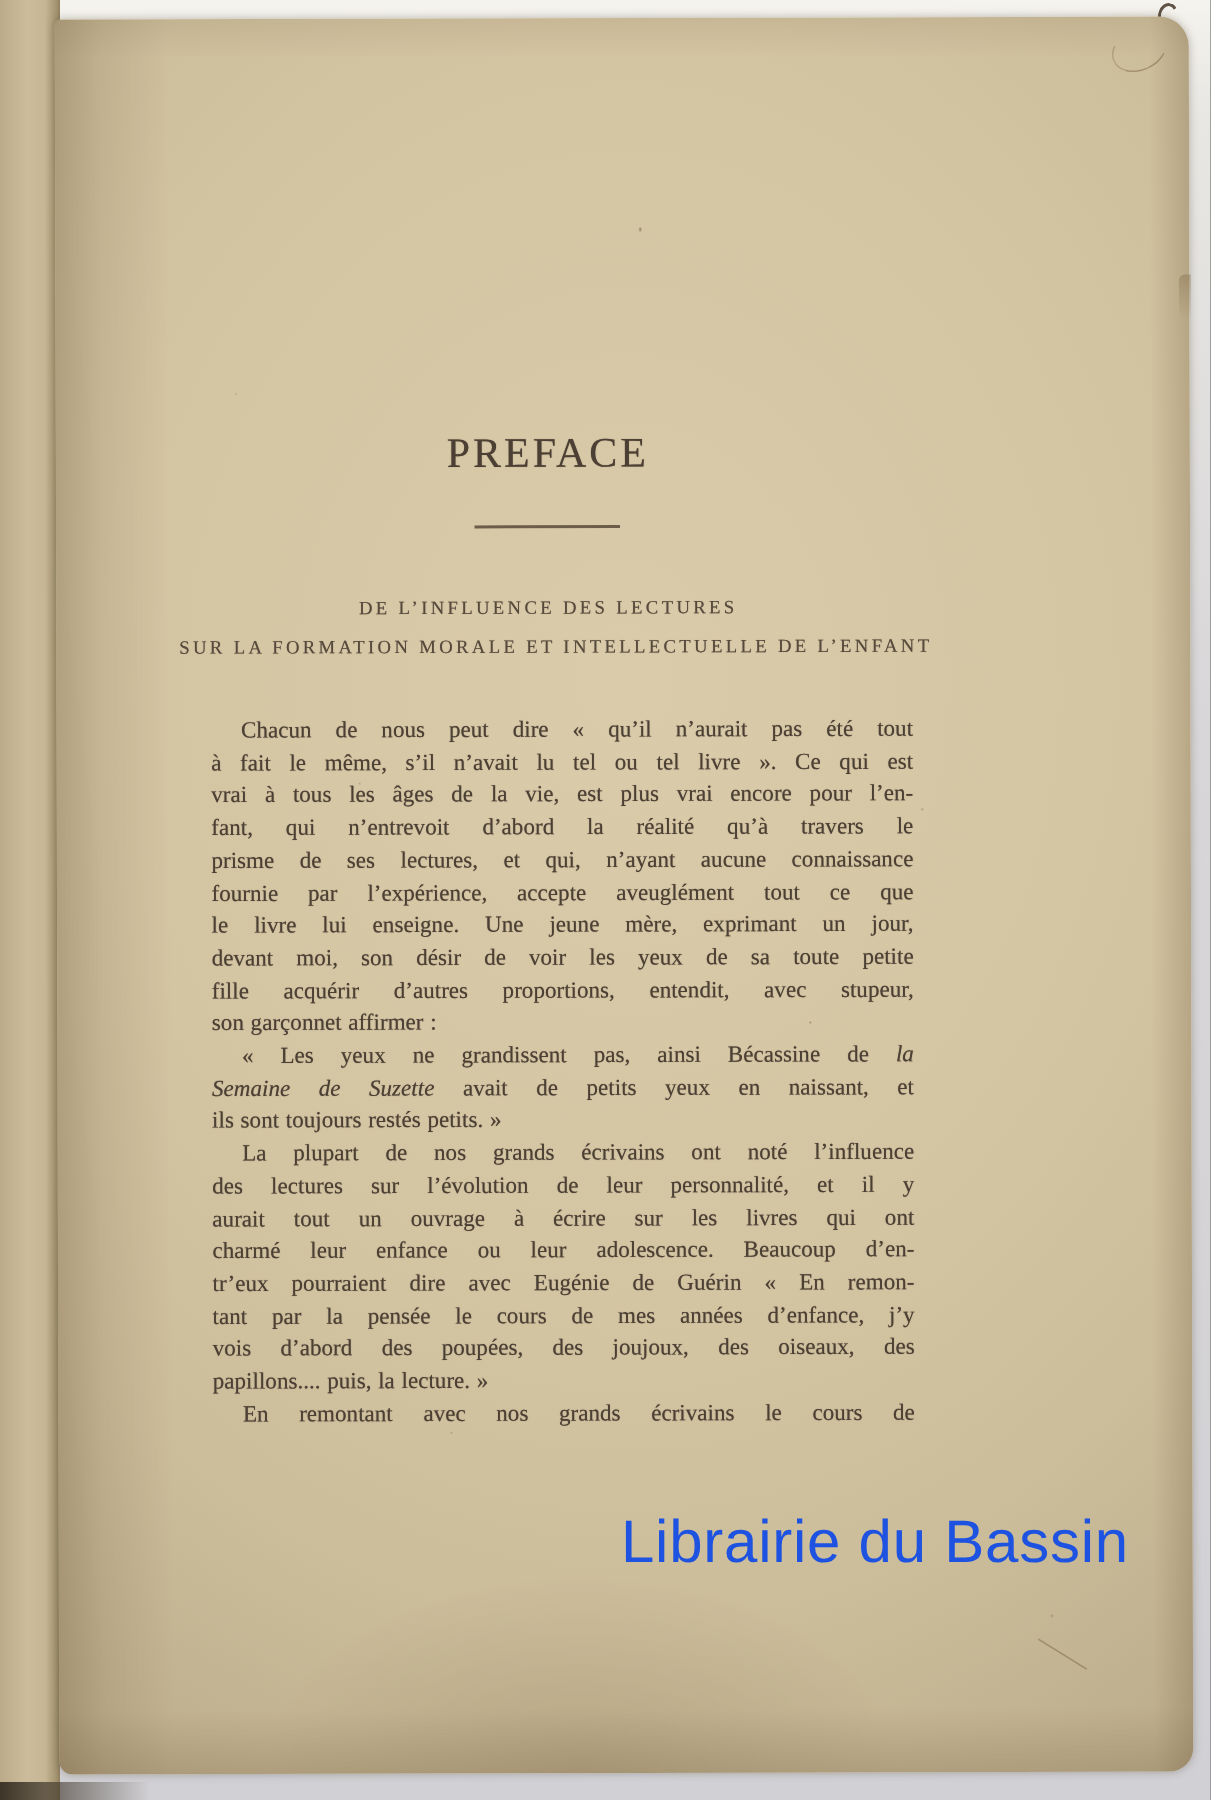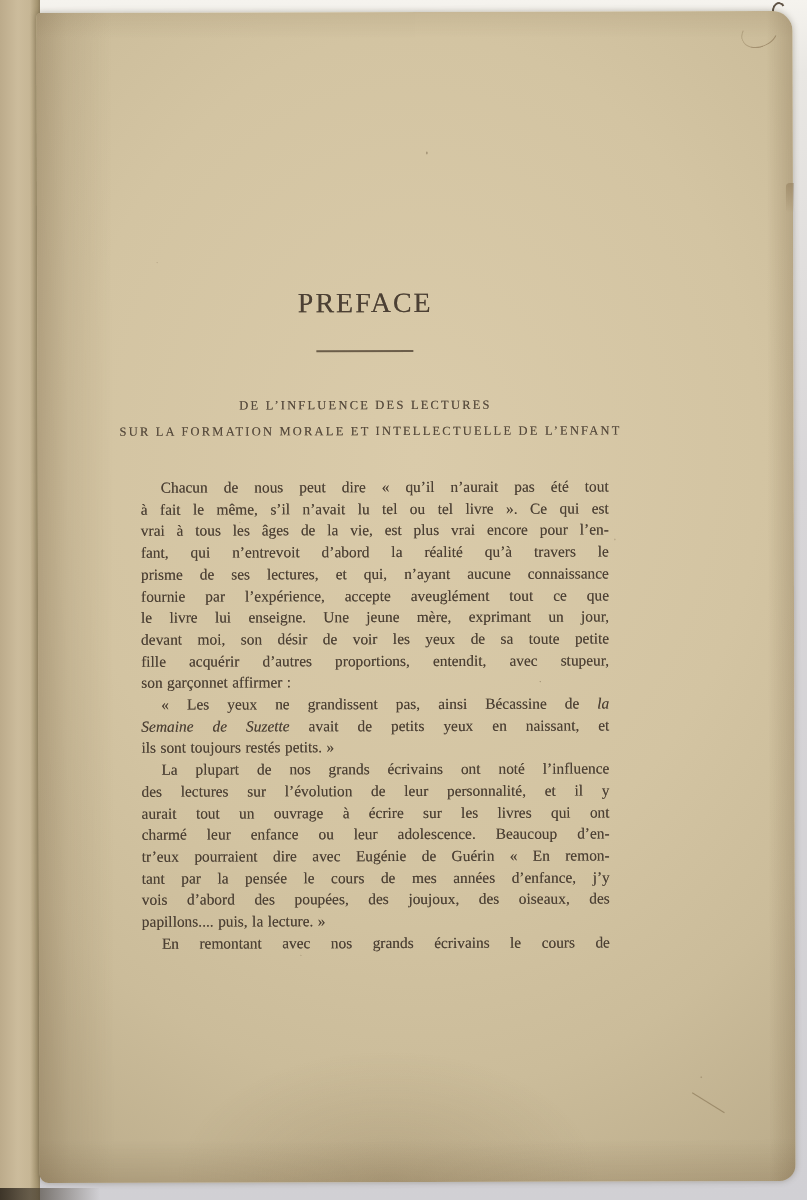--- a/index.html
+++ b/index.html
@@ -148,13 +148,14 @@
         <div class="line"><span>aurait tout un ouvrage à écrire sur les livres qui ont</span></div>
         <div class="line"><span>charmé leur enfance ou leur adolescence. Beaucoup d’en-</span></div>
         <div class="line"><span>tr’eux pourraient dire avec Eugénie de Guérin « En remon-</span></div>
         <div class="line"><span>tant par la pensée le cours de mes années d’enfance, j’y</span></div>
         <div class="line"><span>vois d’abord des poupées, des joujoux, des oiseaux, des</span></div>
         <div class="line lastline"><span>papillons.... puis, la lecture. »</span></div>
         <div class="line first"><span>En remontant avec nos grands écrivains le cours de</span></div>
       </div>
   </div>
 
+  <div class="watermark">Librairie du Bassin</div>
 </div>
 
 </body></html>

